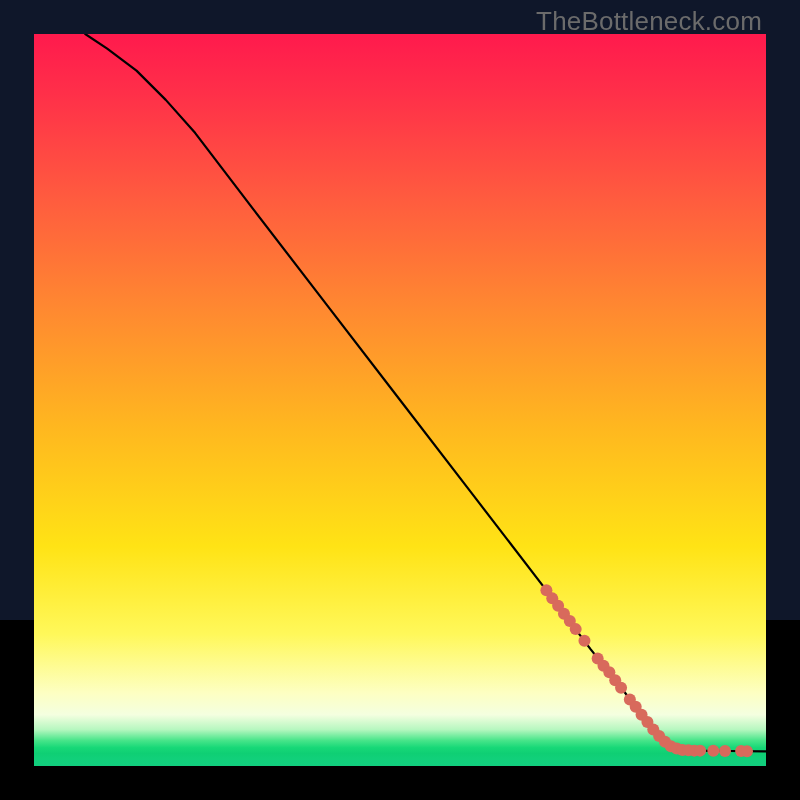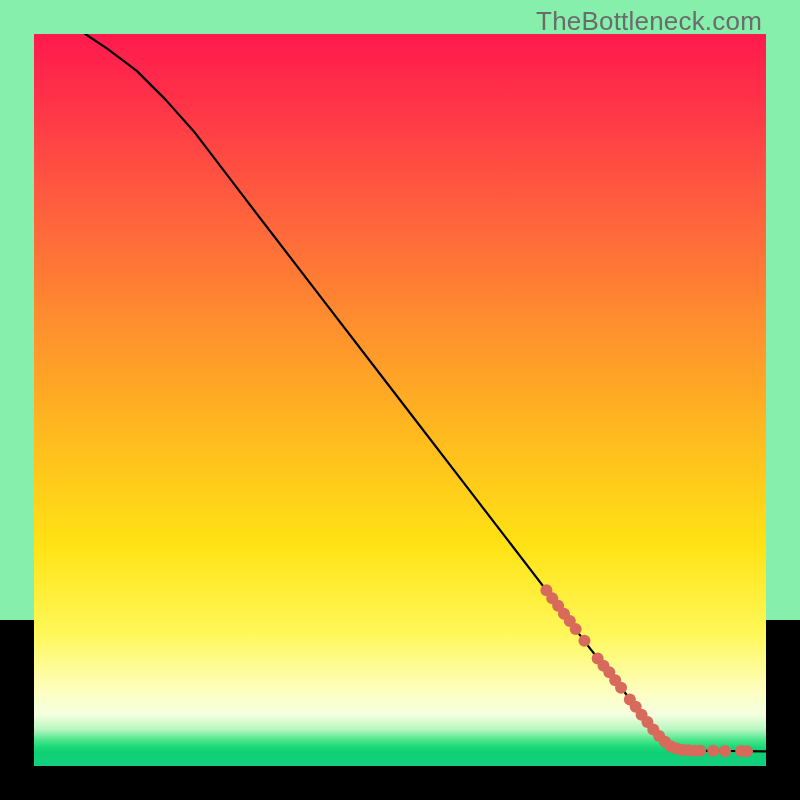--- a/index.html
+++ b/index.html
@@ -8,21 +8,21 @@
     width: 800px;
     height: 800px;
     background: #000;
     overflow: hidden;
     font-family: Arial, Helvetica, sans-serif;
   }
   .stage {
     position: relative;
     width: 800px;
     height: 620px;
-    background: #86efac;
+    background: #0f172a;
   }
   .plot {
     position: absolute;
     left: 34px;
     top: 34px;
     width: 732px;
     height: 732px;
     overflow: hidden;
   }
   .gradient {

